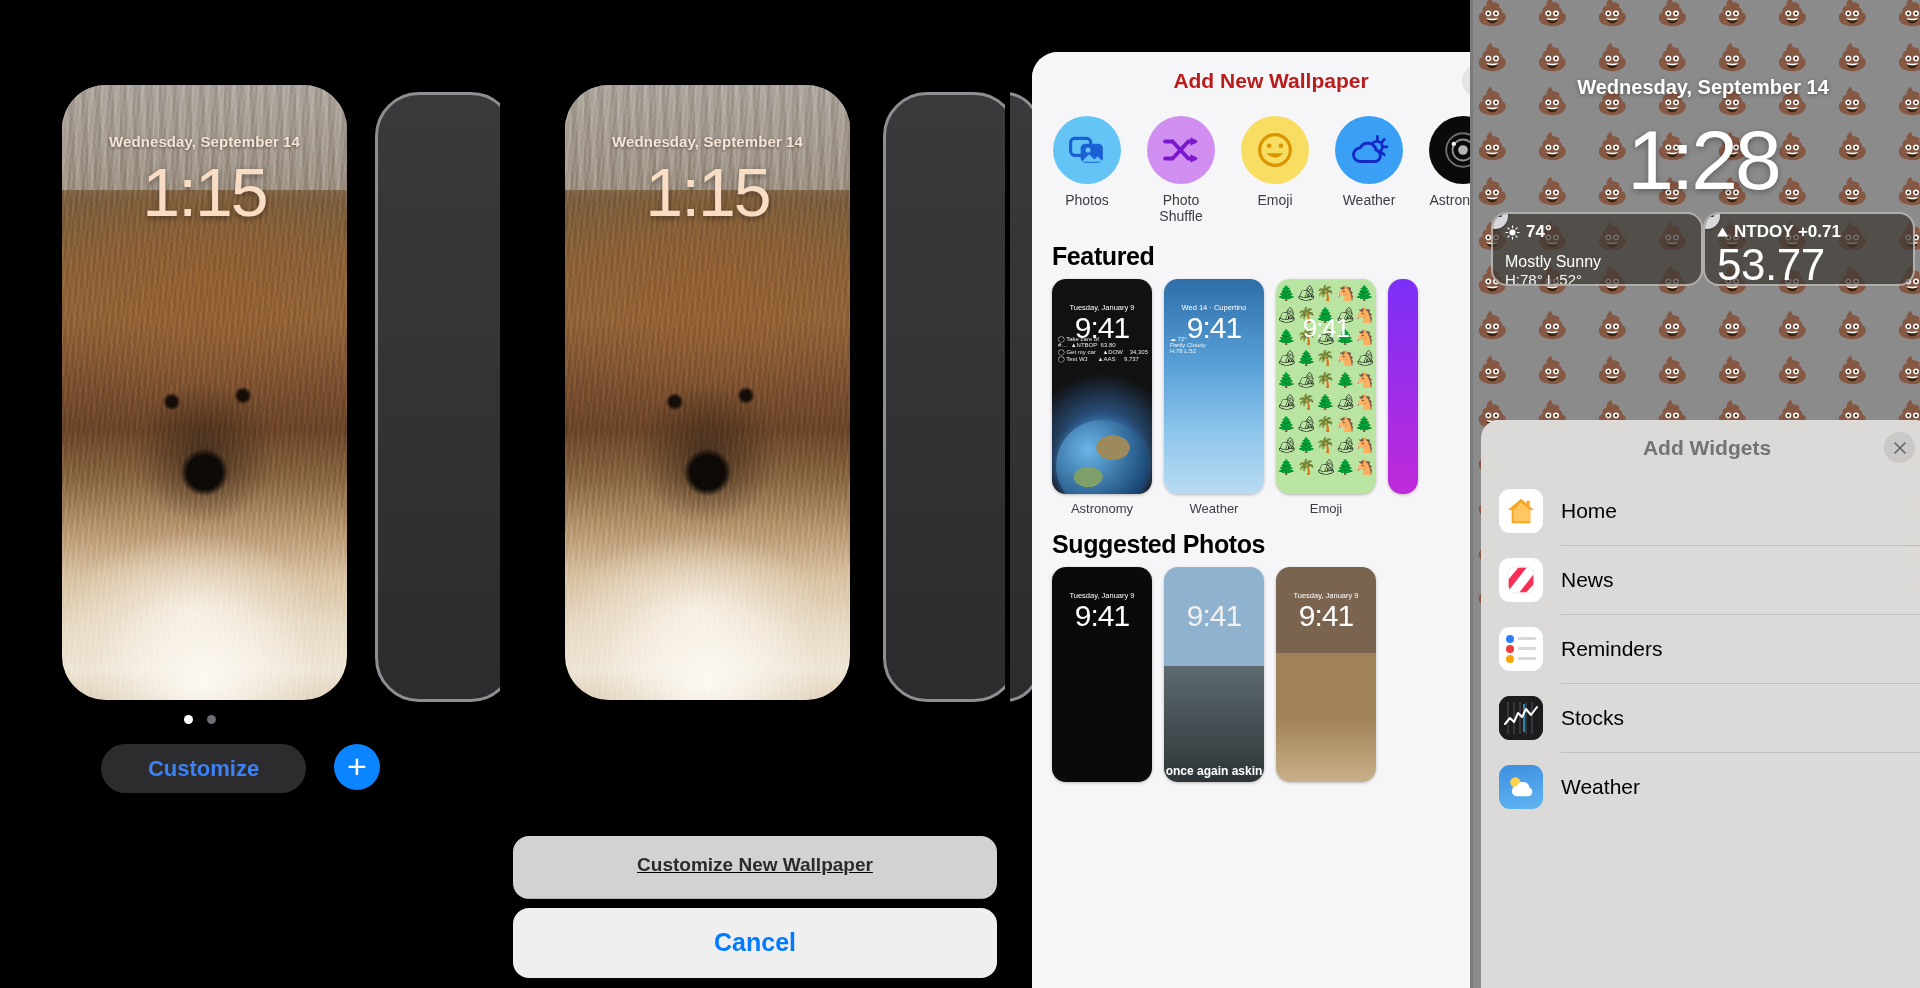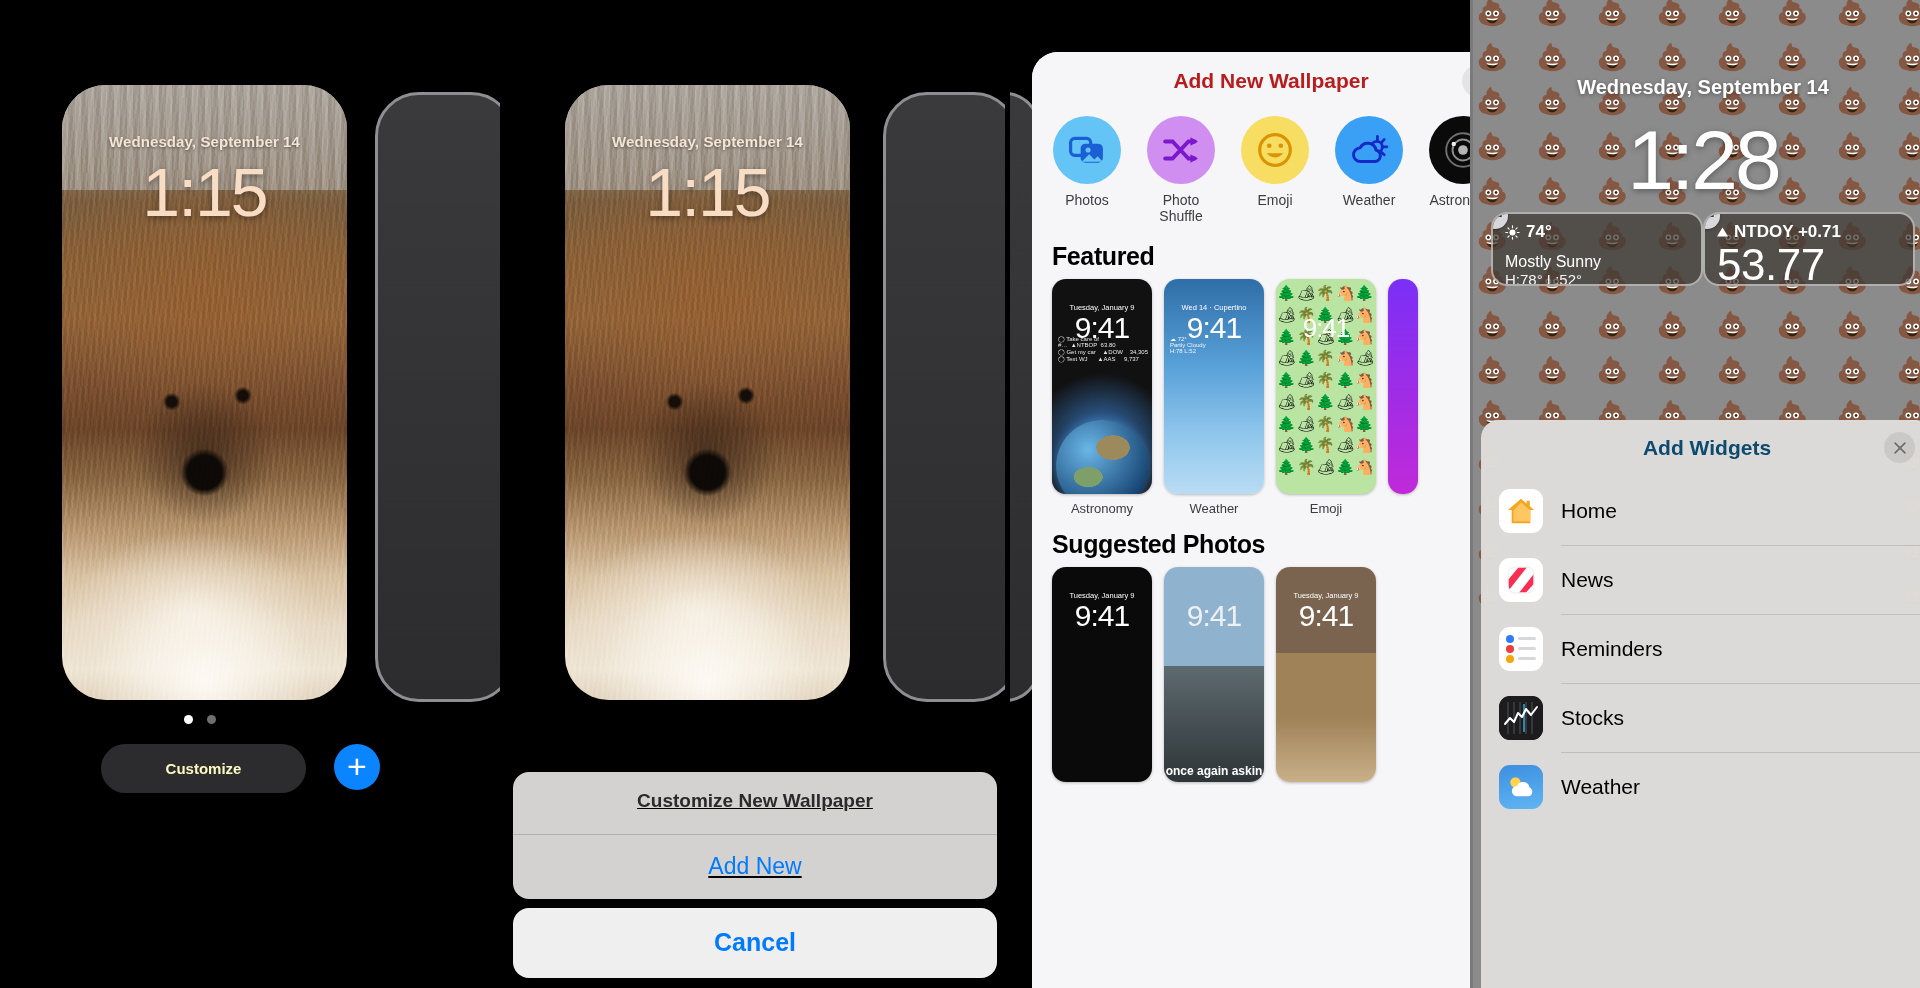--- a/index.html
+++ b/index.html
@@ -75,23 +75,23 @@
     position: absolute; left:0; right:0; text-align:center;
     color: #f8dcc4; font-weight: 500; letter-spacing: -2px;
     text-shadow: 0 2px 6px rgba(0,0,0,.4);
   }
 
   
   .dots { position:absolute; display:flex; gap:14px; }
   .dot { width:9px; height:9px; border-radius:50%; background:#6e6e73; }
   .dot.active { background:#fff; }
   .customize-btn {
-    position:absolute; background:#2c2c2e; color:#fef9c3; border-radius:30px;
+    position:absolute; background:#2c2c2e; color:#3b82f6; border-radius:30px;
     display:flex; align-items:center; justify-content:center;
-    font-size:15px; font-weight:700;
+    font-size:22px; font-weight:700;
   }
   .plus-btn {
     position:absolute; background:#0a84ff; border-radius:50%;
     display:flex; align-items:center; justify-content:center;
   }
   .plus-btn span { color:#fff; font-size:34px; font-weight:300; line-height:0; margin-top:-2px;}
 
   
   .sheet-wrap { position:absolute; left:8px; right:8px; bottom:10px; }
   .sheet-block {
@@ -217,21 +217,21 @@
 
   
   .aw-sheet {
     position:absolute; left:8px; right:0; bottom:0; top:420px;
     background: rgba(223,221,219,.97);
     border-radius: 18px 18px 0 0;
     backdrop-filter: blur(20px);
     overflow:hidden;
   }
   .aw-head { position:relative; height:56px; display:flex; align-items:center; justify-content:center; }
-  .aw-title { font-size:21px; font-weight:700; color:#0c4a6e; }
+  .aw-title { font-size:21px; font-weight:700; color:#737373; }
   .aw-close {
     position:absolute; right:18px; top:12px; width:31px; height:31px; border-radius:50%;
     background: rgba(120,120,128,.18); display:flex; align-items:center; justify-content:center;
   }
   .aw-close svg { width:14px; height:14px; }
   .aw-list { padding-left: 18px; }
   .aw-row { display:flex; align-items:center; height:69px; position:relative; }
   .aw-row + .aw-row::before {
     content:""; position:absolute; left:62px; right:0; top:0; height:1px; background: rgba(60,60,67,.18);
   }
@@ -291,21 +291,20 @@
       <div class="ls-date" style="top:48px; font-size:15px;">Wednesday, September 14</div>
       <div class="ls-time" style="top:68px; font-size:68px;">1:15</div>
     </div>
 
     <div class="sheet-wrap">
       <div class="sheet-block">
         <div class="sheet-head">
           <div class="sheet-title">Customize New Wallpaper</div>
         </div>
         <div class="sheet-sep"></div>
-        <div class="sheet-action">Add New</div>
       </div>
       <div class="sheet-cancel">Cancel</div>
     </div>
   </div>
 
   <div class="divider-dark"></div>
 
   <div class="panel p3">
     <div class="phone-back" style="left:-40px; top:92px; width:70px; height:610px;"></div>
 

